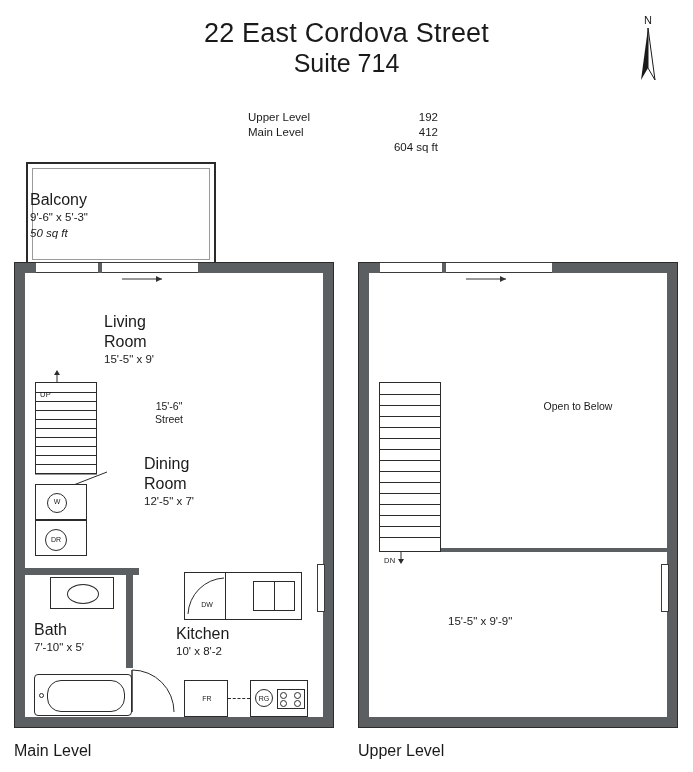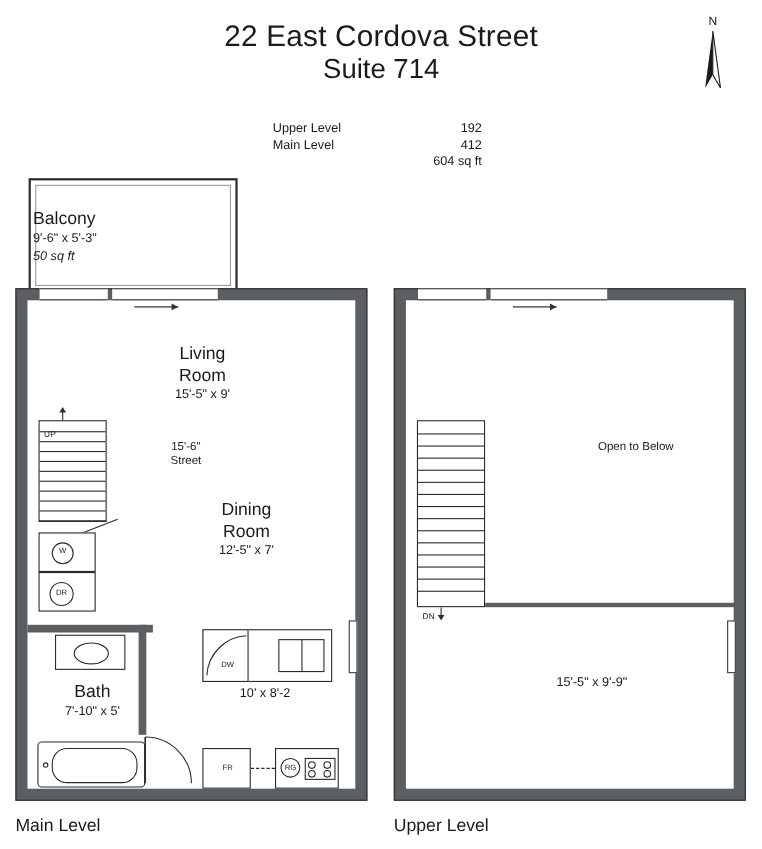--- a/index.html
+++ b/index.html
@@ -100,21 +100,21 @@
   
   .window {
     position: absolute;
     background: #ffffff;
     border-top: 1px solid #3a3a3a;
     border-bottom: 1px solid #3a3a3a;
     box-sizing: border-box;
   }
 
   
-  .room-label { position: absolute; text-align: center; }
+  .room-label { position: absolute; }
   .room-label .name { font-size: 16px; line-height: 20px; }
   .room-label .dim { font-size: 11.5px; line-height: 15px; }
   .note-text { position: absolute; font-size: 10.5px; line-height: 13px; text-align: center; }
 
   
   .stair-box { position: absolute; border: 1px solid #2b2b2b; box-sizing: border-box; background:#fff; }
   .stair-step { position: absolute; background: #2b2b2b; height: 1px; left: 0; right: 0; }
   .stair-dir { position: absolute; font-size: 7.5px; letter-spacing: .3px; }
 
   
@@ -255,20 +255,21 @@
     <div class="abs" style="left:89px; top:8px; width:1px; height:30px; background:#2b2b2b;"></div>
   </div>
   <div class="fix-box" style="left:170px; top:310px; width:42px; height:48px;">
     <div class="fix-label" style="left:12px; top:28px; width:20px;">DW</div>
   </div>
   <svg class="abs" style="left:172px; top:312px;" width="40" height="44">
     <path d="M2,40 A38,38 0 0,1 38,4" fill="none" stroke="#2b2b2b" stroke-width="1"></path>
   </svg>
 
   <div class="room-label" style="left:162px; top:362px; width:130px;">
+    <div class="name">Kitchen</div>
     <div class="dim">10' x 8'-2</div>
   </div>
 
   <div class="fix-box" style="left:170px; top:418px; width:44px; height:37px;">
     <div class="fix-label" style="left:10px; top:14px; width:24px;">FR</div>
   </div>
   <div class="fix-box" style="left:236px; top:418px; width:58px; height:37px;">
     <div class="circle" style="left:4px; top:8px; width:18px; height:18px;"></div>
     <div class="fix-label" style="left:4px; top:14px; width:18px;">RG</div>
     <div class="abs" style="left:26px; top:8px; width:28px; height:20px; border:1px solid #2b2b2b; box-sizing:border-box;"></div>

